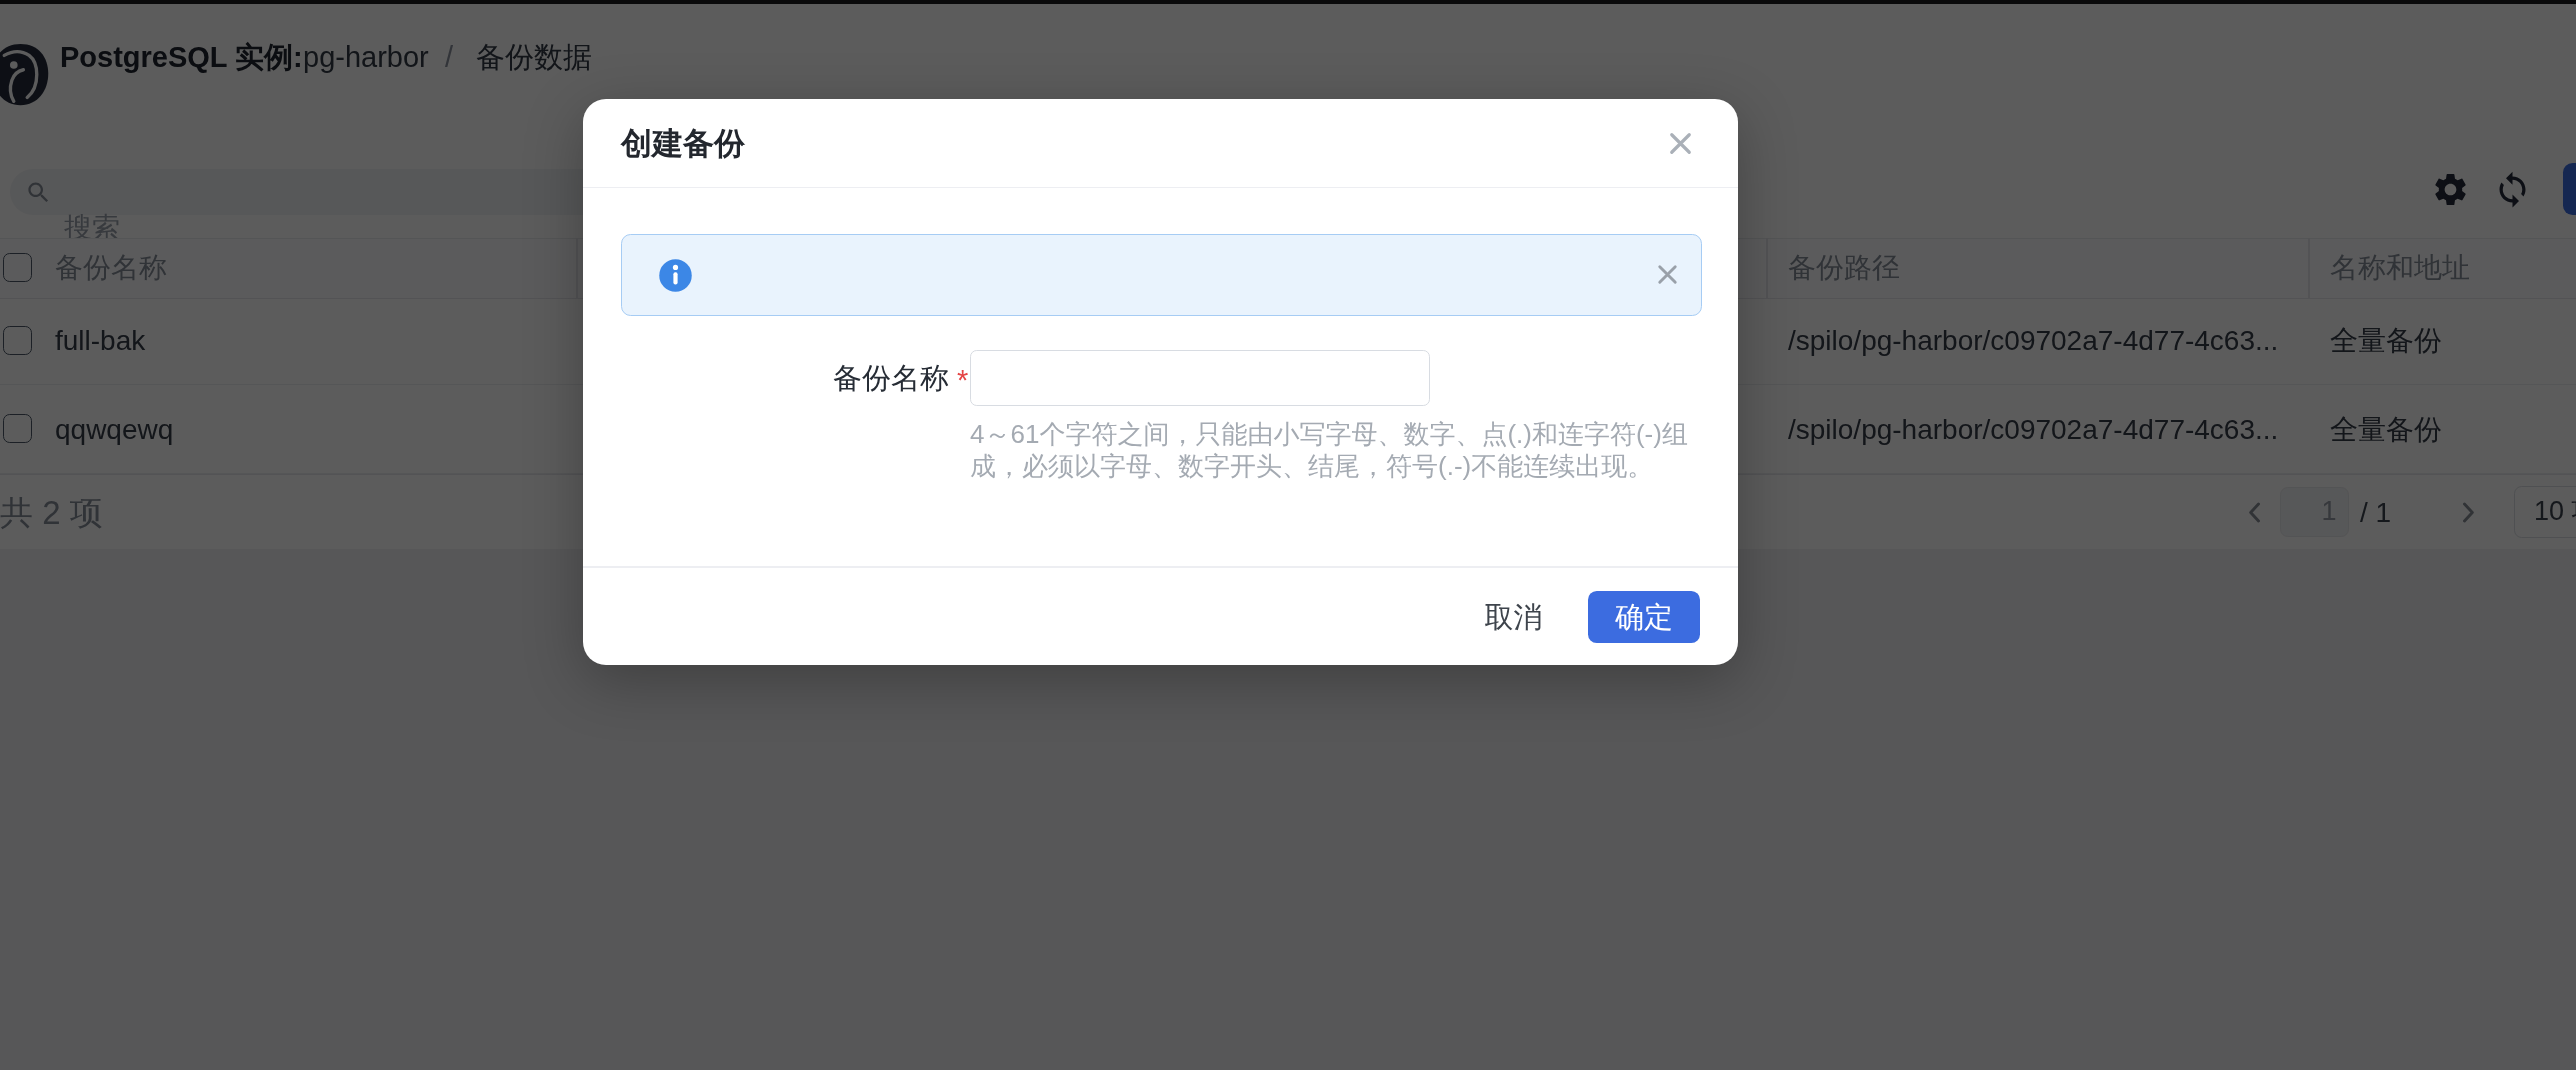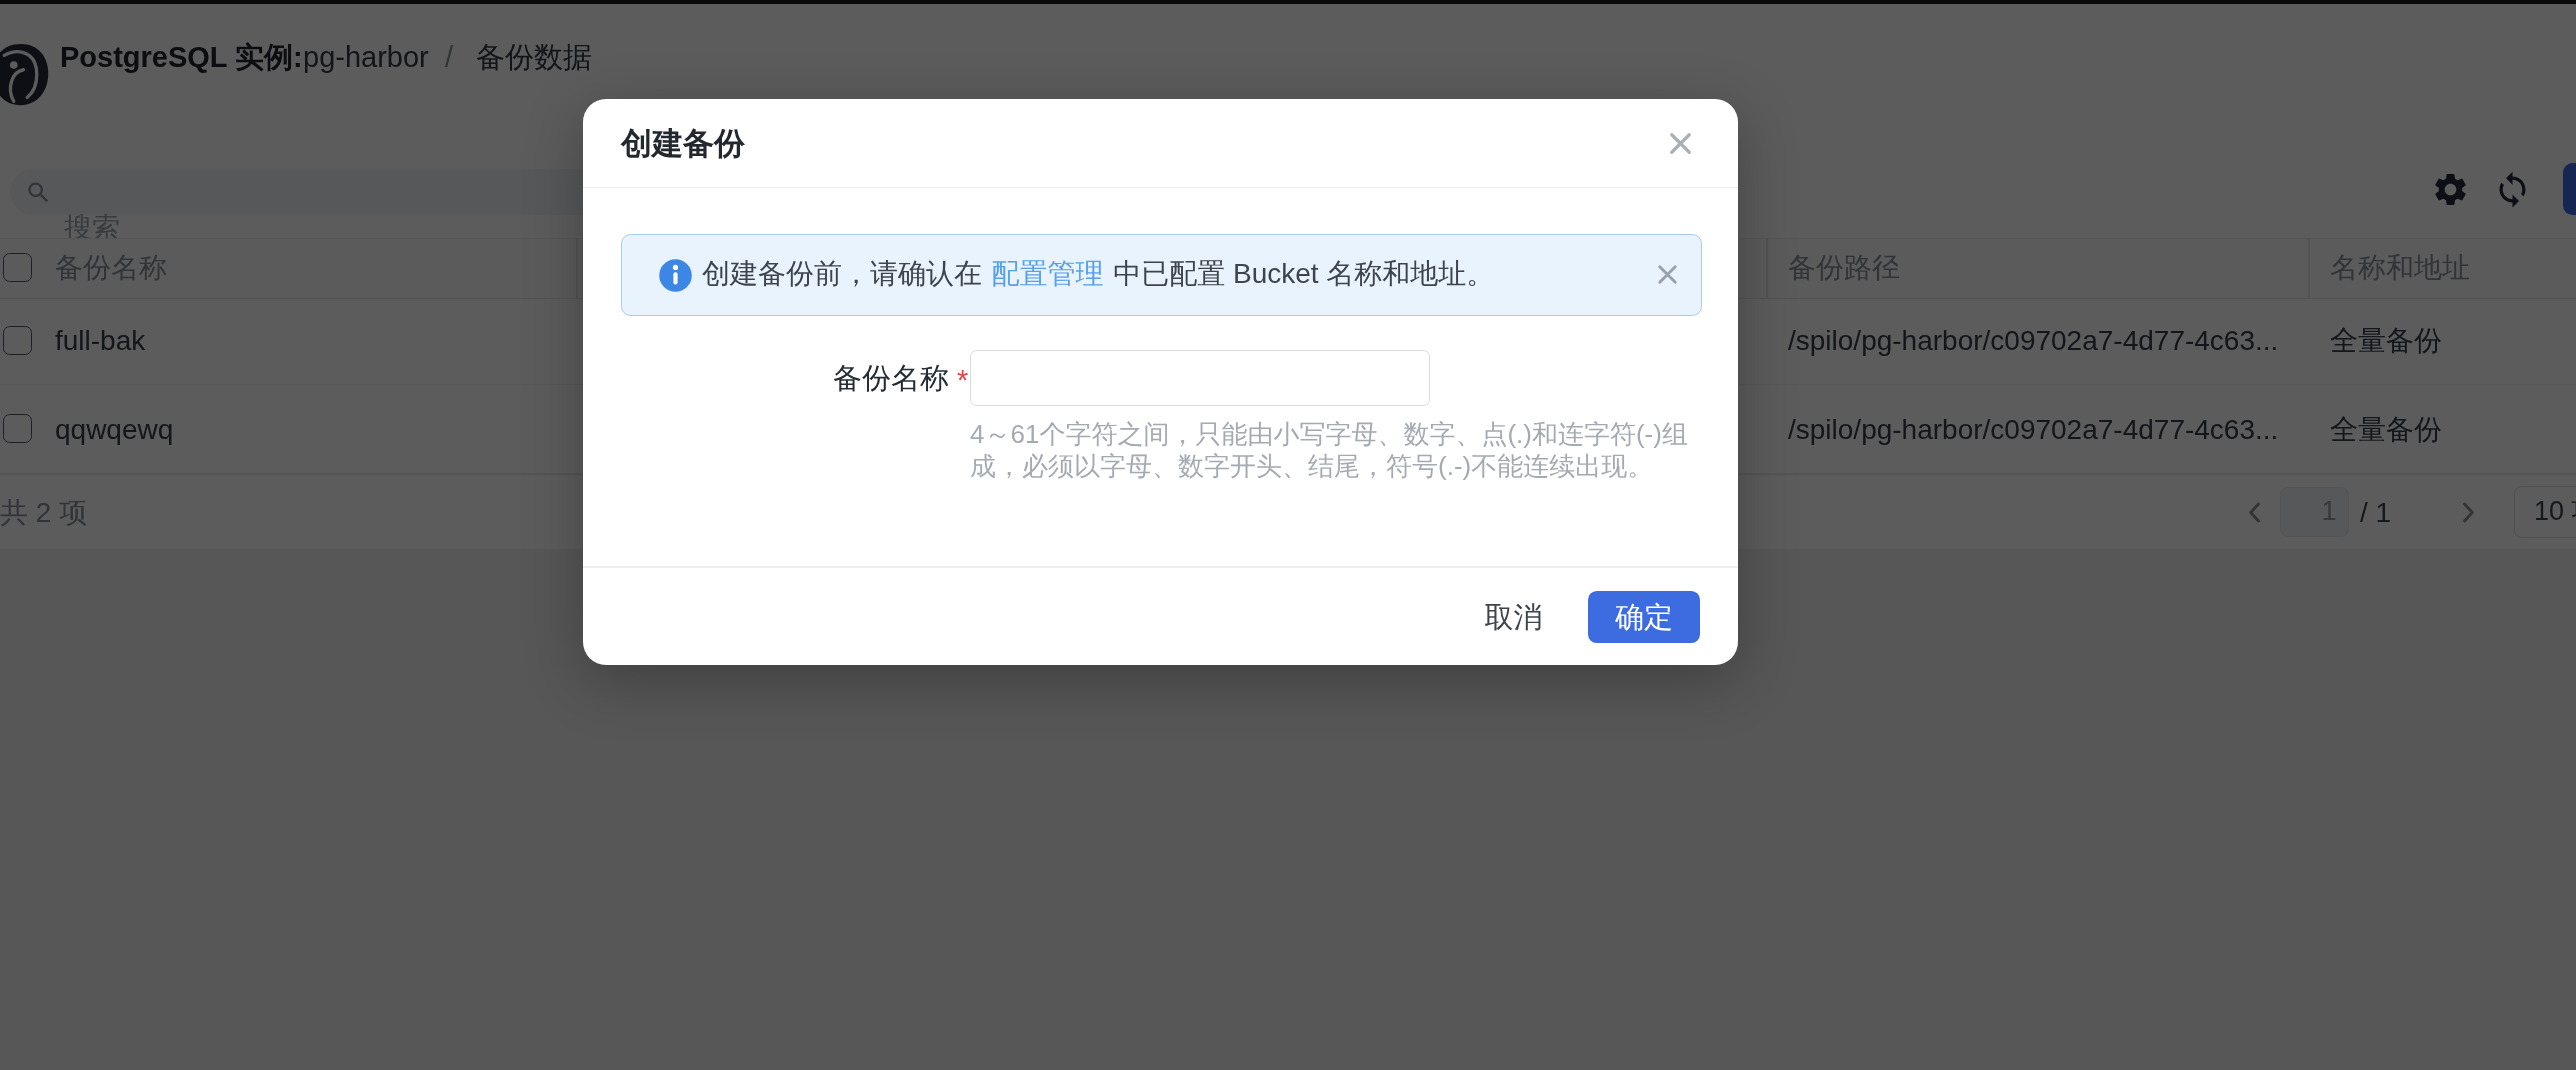--- a/index.html
+++ b/index.html
@@ -24,21 +24,21 @@
   .blue-btn-cut { left:2563px; top:163px; width:77px; height:52px; background:#3c6ce0; border-radius:9.6px; }
 
   
   .thead { left:0; top:238px; width:2576px; height:61px; background:#fdfdfe; border-top:1.9px solid #e9ebef; border-bottom:1.9px solid #e5e6ea; }
   .th-text { font-size:28px; color:#868d99; line-height:57px; }
   .vline { top:238px; width:1.9px; height:61px; background:#e5e6ea; }
   .row { left:0; width:2576px; height:87px; border-bottom:1.9px solid #eceef2; }
   .cell { font-size:28px; color:#363d49; line-height:85px; white-space:nowrap; }
   .checkbox { left:2.9px; width:29px; height:29px; border:1.9px solid #4e5969; border-radius:6.7px; background:transparent; }
 
-  .tfoot-text { font-size:28px; color:#868d99; line-height:75px; }
+  .tfoot-text { font-size:33px; color:#868d99; line-height:75px; }
   .tfoot { left:0; top:474px; width:2576px; height:75px; background:#fff; border-top:1.9px solid #e5e6ea; }
   .pg-chevron { width:29px; height:29px; }
   .pg-input { left:2280px; top:11.6px; width:69px; height:50px; background:#f2f3f5; border:1.9px solid #e7e8ec; border-radius:7.7px;
               font-size:27px; color:#959ba6; text-align:right; padding-right:11.6px; line-height:46px; }
   .pg-total { left:2360px; top:0; font-size:28px; color:#3c434e; line-height:75px; }
   .pg-size { left:2514px; top:10.6px; width:135px; height:52px; background:#fff; border:1.9px solid #dadde2; border-radius:7.7px;
              font-size:27px; color:#3c434e; line-height:48px; padding-left:19px; white-space:nowrap; }
 
   
   #overlay { position:absolute; inset:0; background:rgba(0,0,0,0.64); }
@@ -151,23 +151,20 @@
       <path d="M6 6 18 18 M18 6 6 18" fill="none" stroke="#aab0b8" stroke-width="2.2" stroke-linecap="round"></path>
     </svg>
   </div>
 
   <div class="abs alert"></div>
   <svg class="abs alert-icon" viewBox="0 0 24 24">
     <circle cx="12" cy="12" r="10" fill="#3c87e6"></circle>
     <rect x="10.7" y="10" width="2.6" height="7.5" rx="1.2" fill="#ffffff"></rect>
     <circle cx="12" cy="7" r="1.6" fill="#ffffff"></circle>
   </svg>
-  <div class="abs alert-text">
-    <span>创建备份前，请确认在</span><span class="alert-link">配置管理</span><span>中已配置 Bucket 名称和地址。</span>
-  </div>
   <svg class="abs alert-close" viewBox="0 0 24 24">
     <path d="M6 6 18 18 M18 6 6 18" fill="none" stroke="#99a0a9" stroke-width="2.2" stroke-linecap="round"></path>
   </svg>
 
   <div class="abs f-label">备份名称</div>
   <div class="abs f-star">*</div>
   <input class="abs f-input" type="text" value="" style="">
   <div class="abs f-help">4～61个字符之间，只能由小写字母、数字、点(.)和连字符(-)组成，必须以字母、数字开头、结尾，符号(.-)不能连续出现。</div>
 
   <div class="abs m-footer-line"></div>

